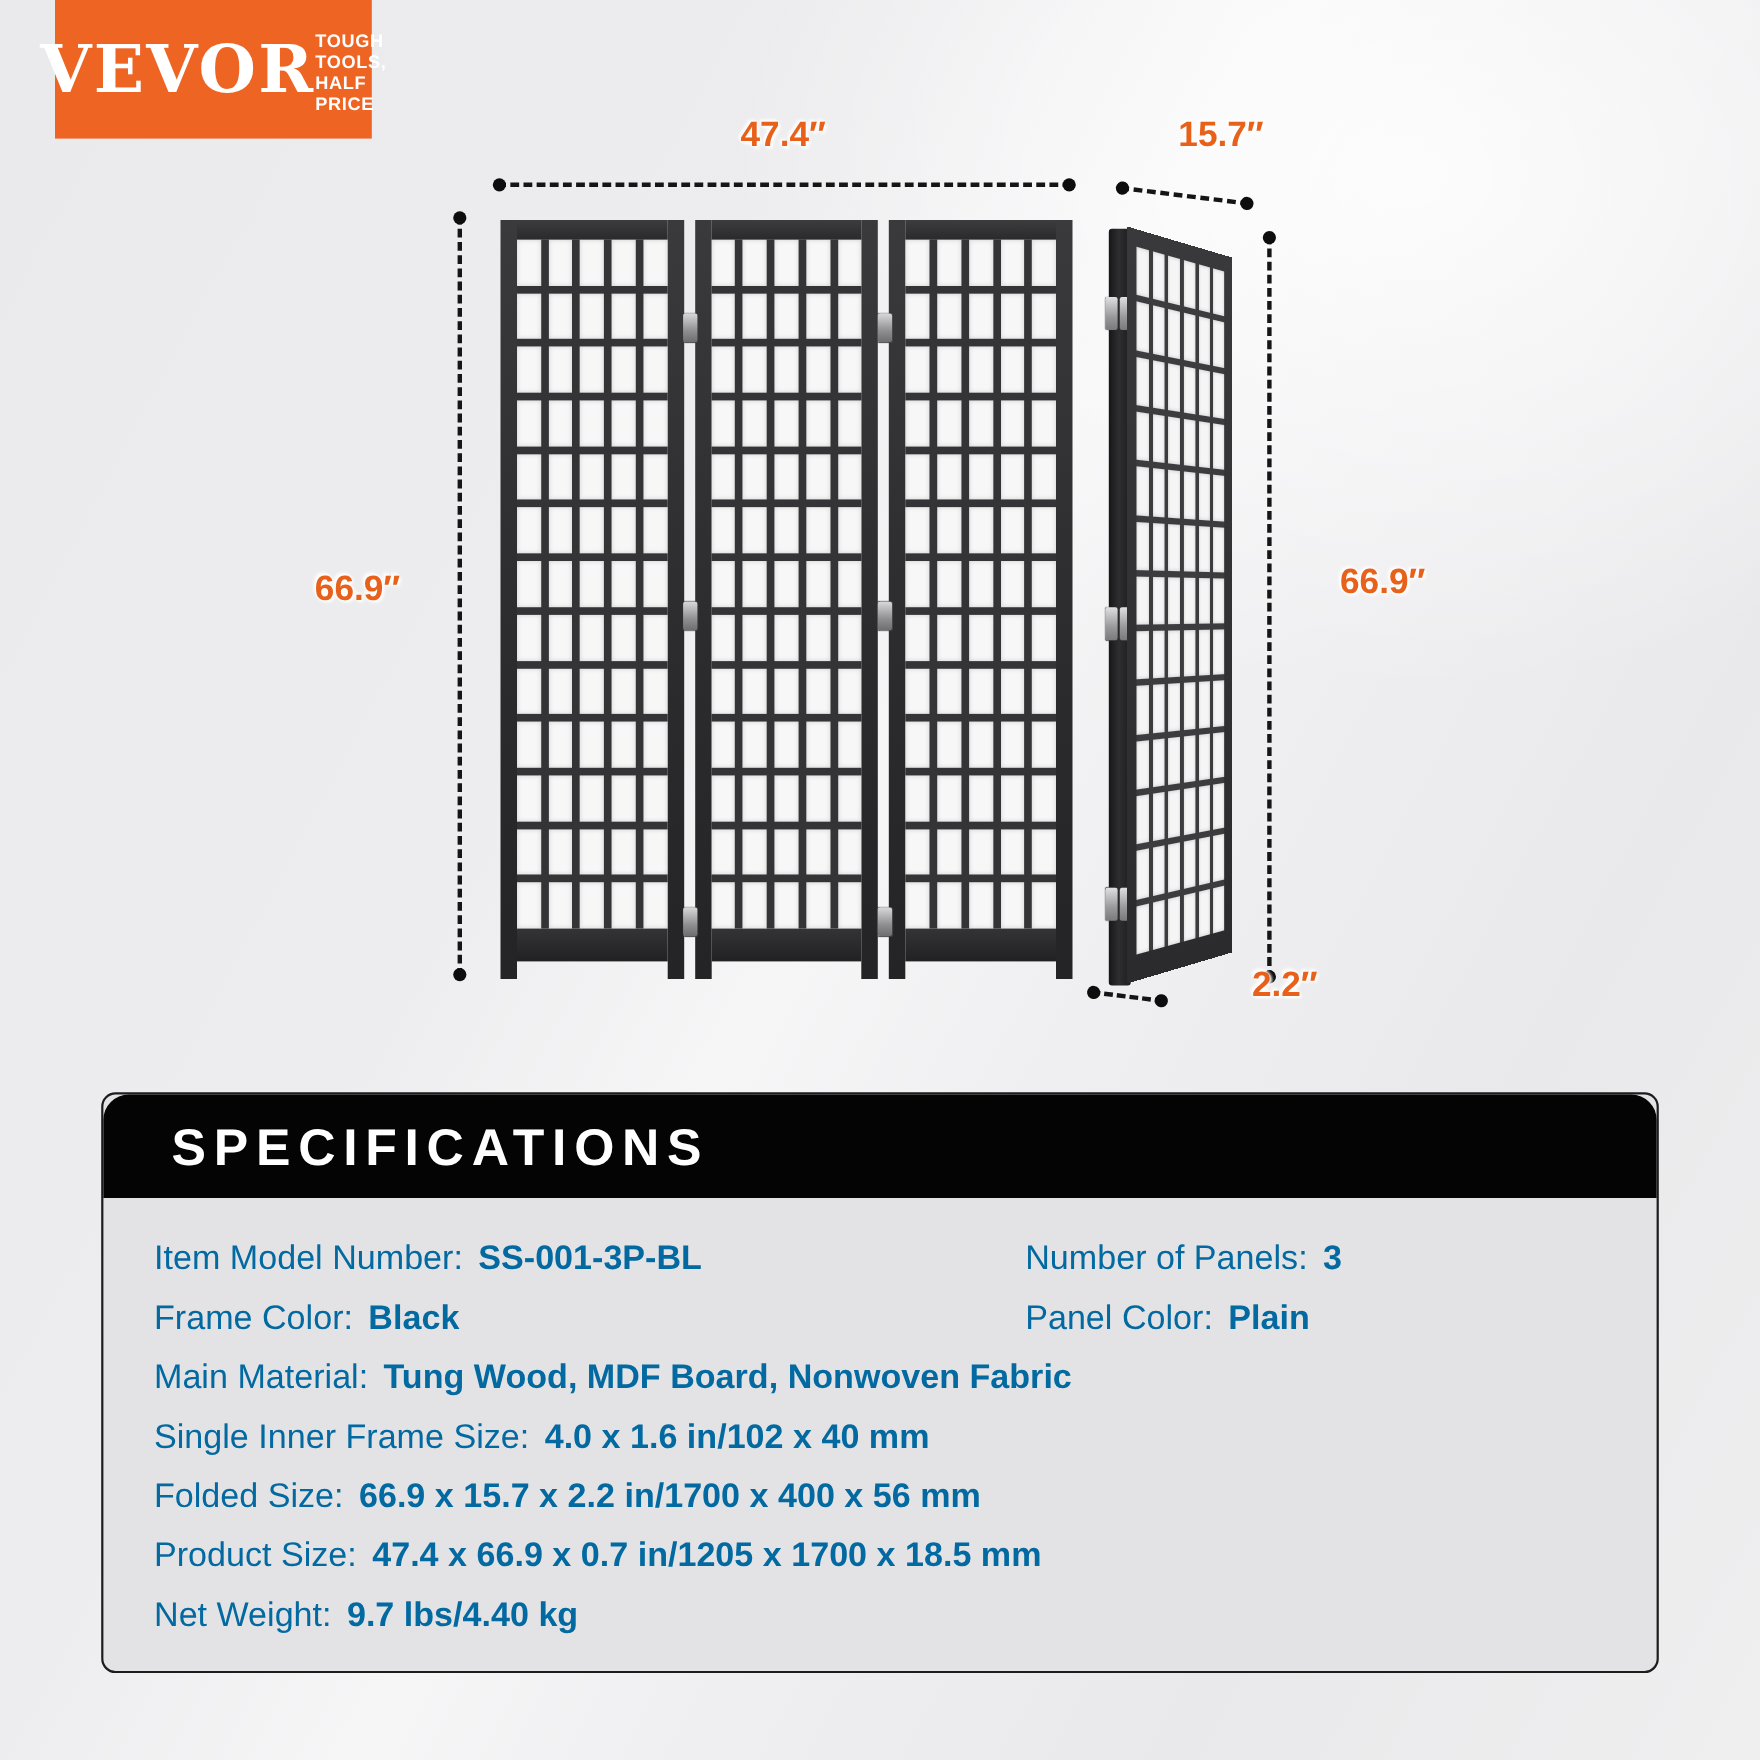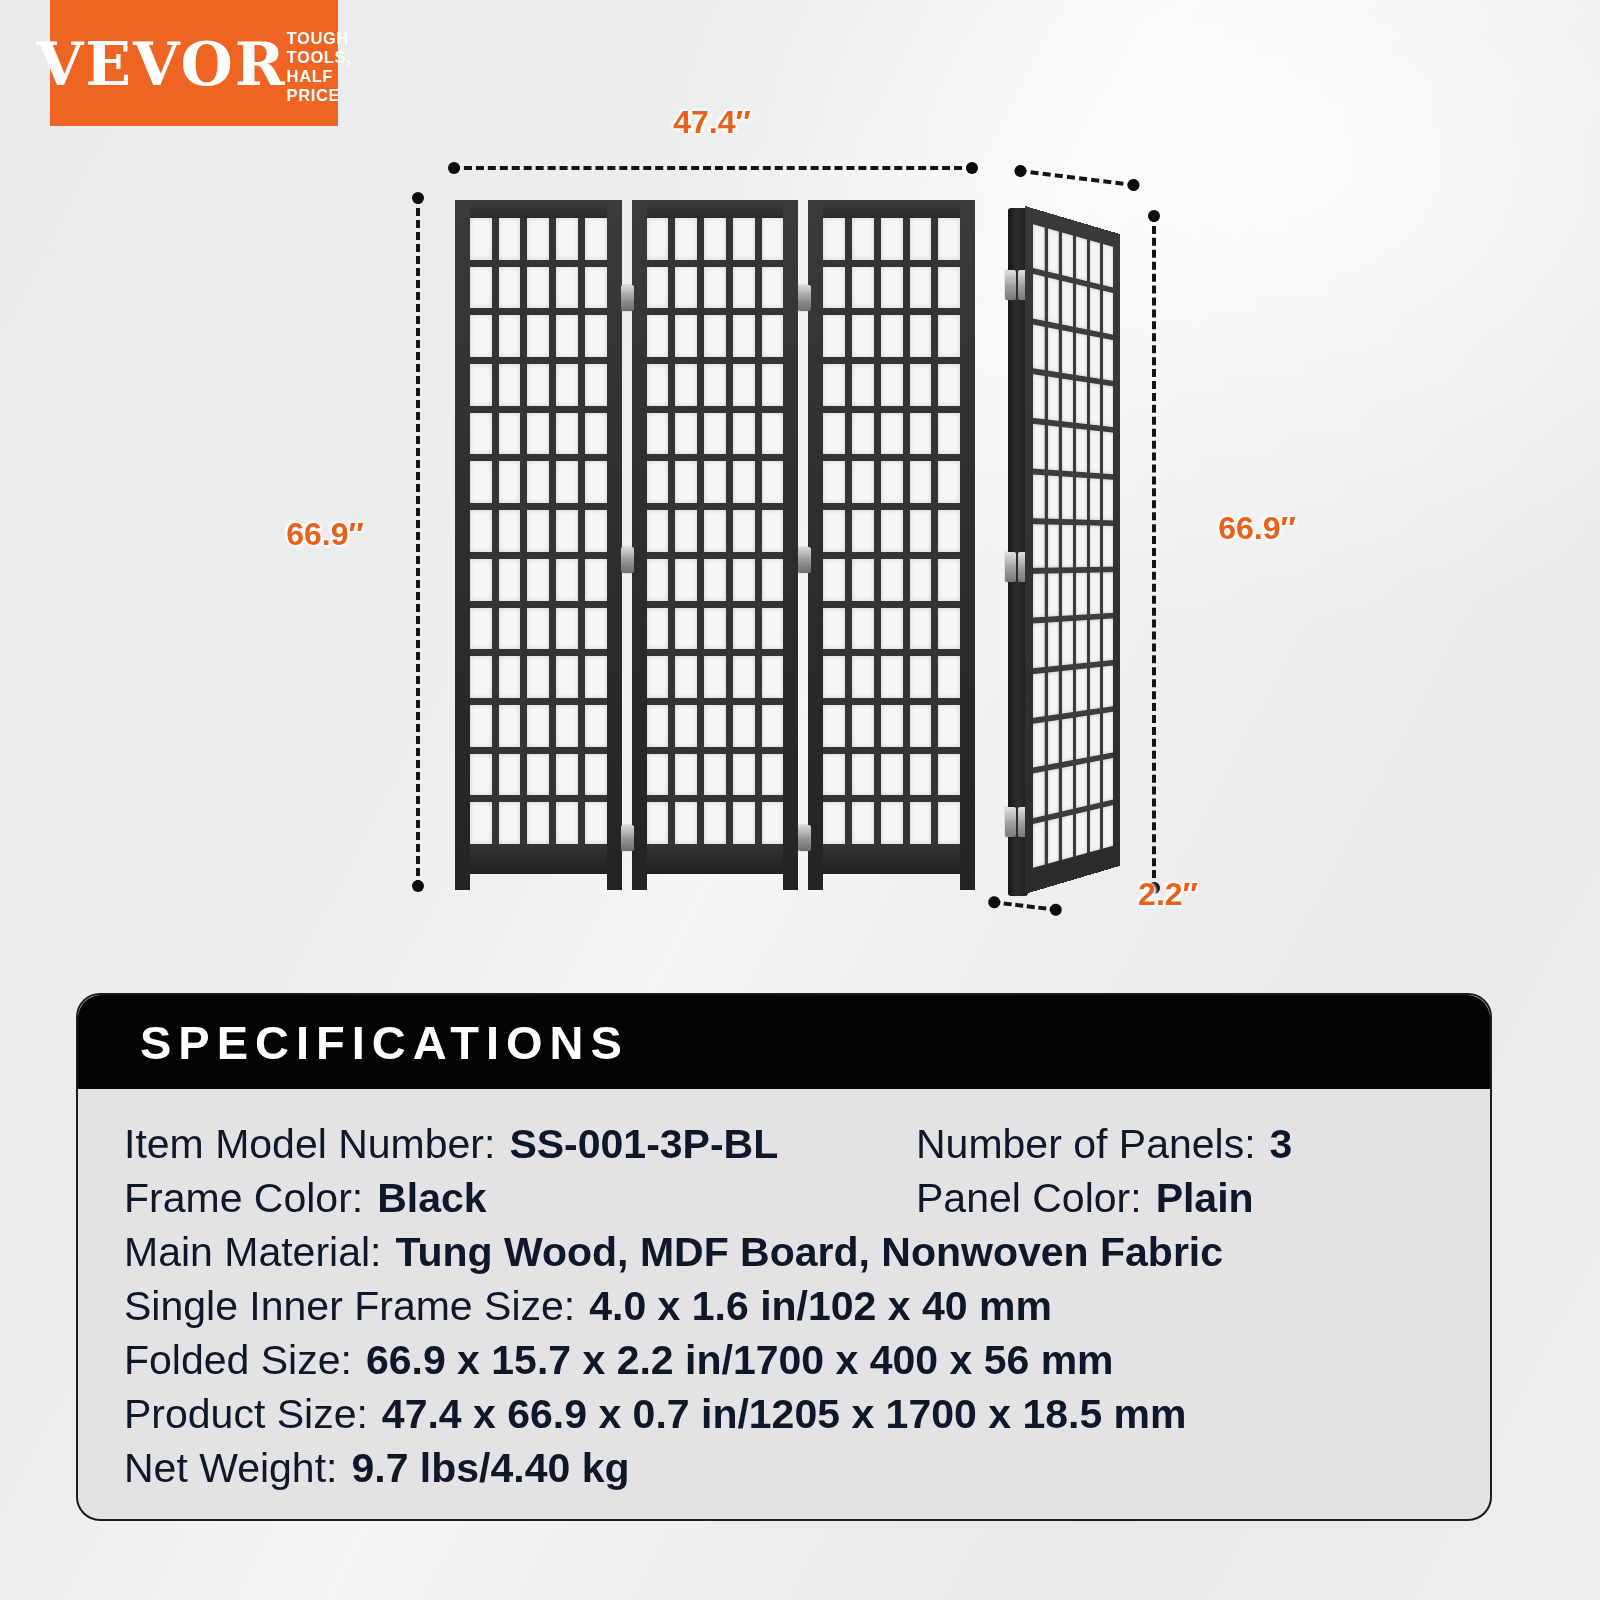--- a/index.html
+++ b/index.html
@@ -44,26 +44,26 @@
   .folded-edge{position:absolute;left:0;top:2px;bottom:2px;width:20px;border-radius:3px;
     background:linear-gradient(90deg,#161618,#2e2e30 45%,#1d1d1f);}
   .edge-hinges{position:absolute;left:-3px;width:24px;height:30px;display:flex;gap:2px;}
   .edge-hinges i{flex:1;background:linear-gradient(180deg,#e0e0e2,#99999c 60%,#7a7a7d);border-radius:2px;box-shadow:0 0 1px #333;}
   .folded{position:absolute;left:17px;top:0;width:176px;height:688px;
     transform-origin:left center;transform:perspective(1600px) rotateY(54deg);
     background:linear-gradient(180deg,#39393b,#2b2b2d);}
   .folded .grid{left:14px;right:14px;top:16px;bottom:24px;gap:6px;background:#3c3c3f;}
   .folded .grid .cell{background:#f5f5f6;box-shadow:inset 0 0 4px rgba(0,0,0,.2);}
   
-  .spec{position:absolute;left:76px;top:993px;width:1416px;height:528px;border-radius:24px;
+  .spec{position:absolute;left:92px;top:993px;width:1416px;height:528px;border-radius:13px;
     background:#e3e3e5;border:2px solid #1c1c1e;box-sizing:border-box;}
   .spec-header{height:94px;background:#040404;border-radius:23px 23px 0 0;
     display:flex;align-items:center;padding-left:62px;}
   .spec-title{color:#fff;font-size:47px;font-weight:bold;letter-spacing:7px;}
-  .spec-body{padding:33px 44px 0 46px;font-size:41px;color:#0f172a;}
+  .spec-body{padding:33px 44px 0 46px;font-size:31px;color:#0369a1;}
   .spec-row{height:44px;line-height:44px;margin-bottom:10px;white-space:nowrap;}
   .spec-row.two{display:flex;}
   .spec-row .half-l{width:792px;}
   .spec-label{font-weight:normal;}
   .spec-value{font-weight:bold;margin-left:14px;}
 </style>
 </head>
 <body>
 
 <div class="page">
@@ -299,20 +299,21 @@
         </div>
     </div>
   <div class="hinge" style="left: 165.5px; top: 85px;"></div>
       <div class="hinge" style="left: 165.5px; top: 347px;"></div>
       <div class="hinge" style="left: 165.5px; top: 625px;"></div>
       <div class="hinge" style="left: 342.5px; top: 85px;"></div>
       <div class="hinge" style="left: 342.5px; top: 347px;"></div>
       <div class="hinge" style="left: 342.5px; top: 625px;"></div>
     </div>
 
+  <div class="dim" style="left:1010px;top:104px;width:200px;">15.7″</div>
   <div class="dash h" style="left:1018px;top:176px;width:118px;transform:rotate(7deg);"></div>
   <div class="dash v" style="left:1152px;top:214px;height:676px;"></div>
   <div class="dim" style="left:1172px;top:510px;width:170px;">66.9″</div>
   <div class="dash h" style="left:992px;top:904px;width:66px;transform:rotate(7deg);"></div>
   <div class="dim" style="left:1088px;top:876px;width:160px;">2.2″</div>
 
   <div class="folded-wrap">
     <div class="folded-edge">
         <div class="edge-hinges" style="top: 9%;">
           <i></i>

